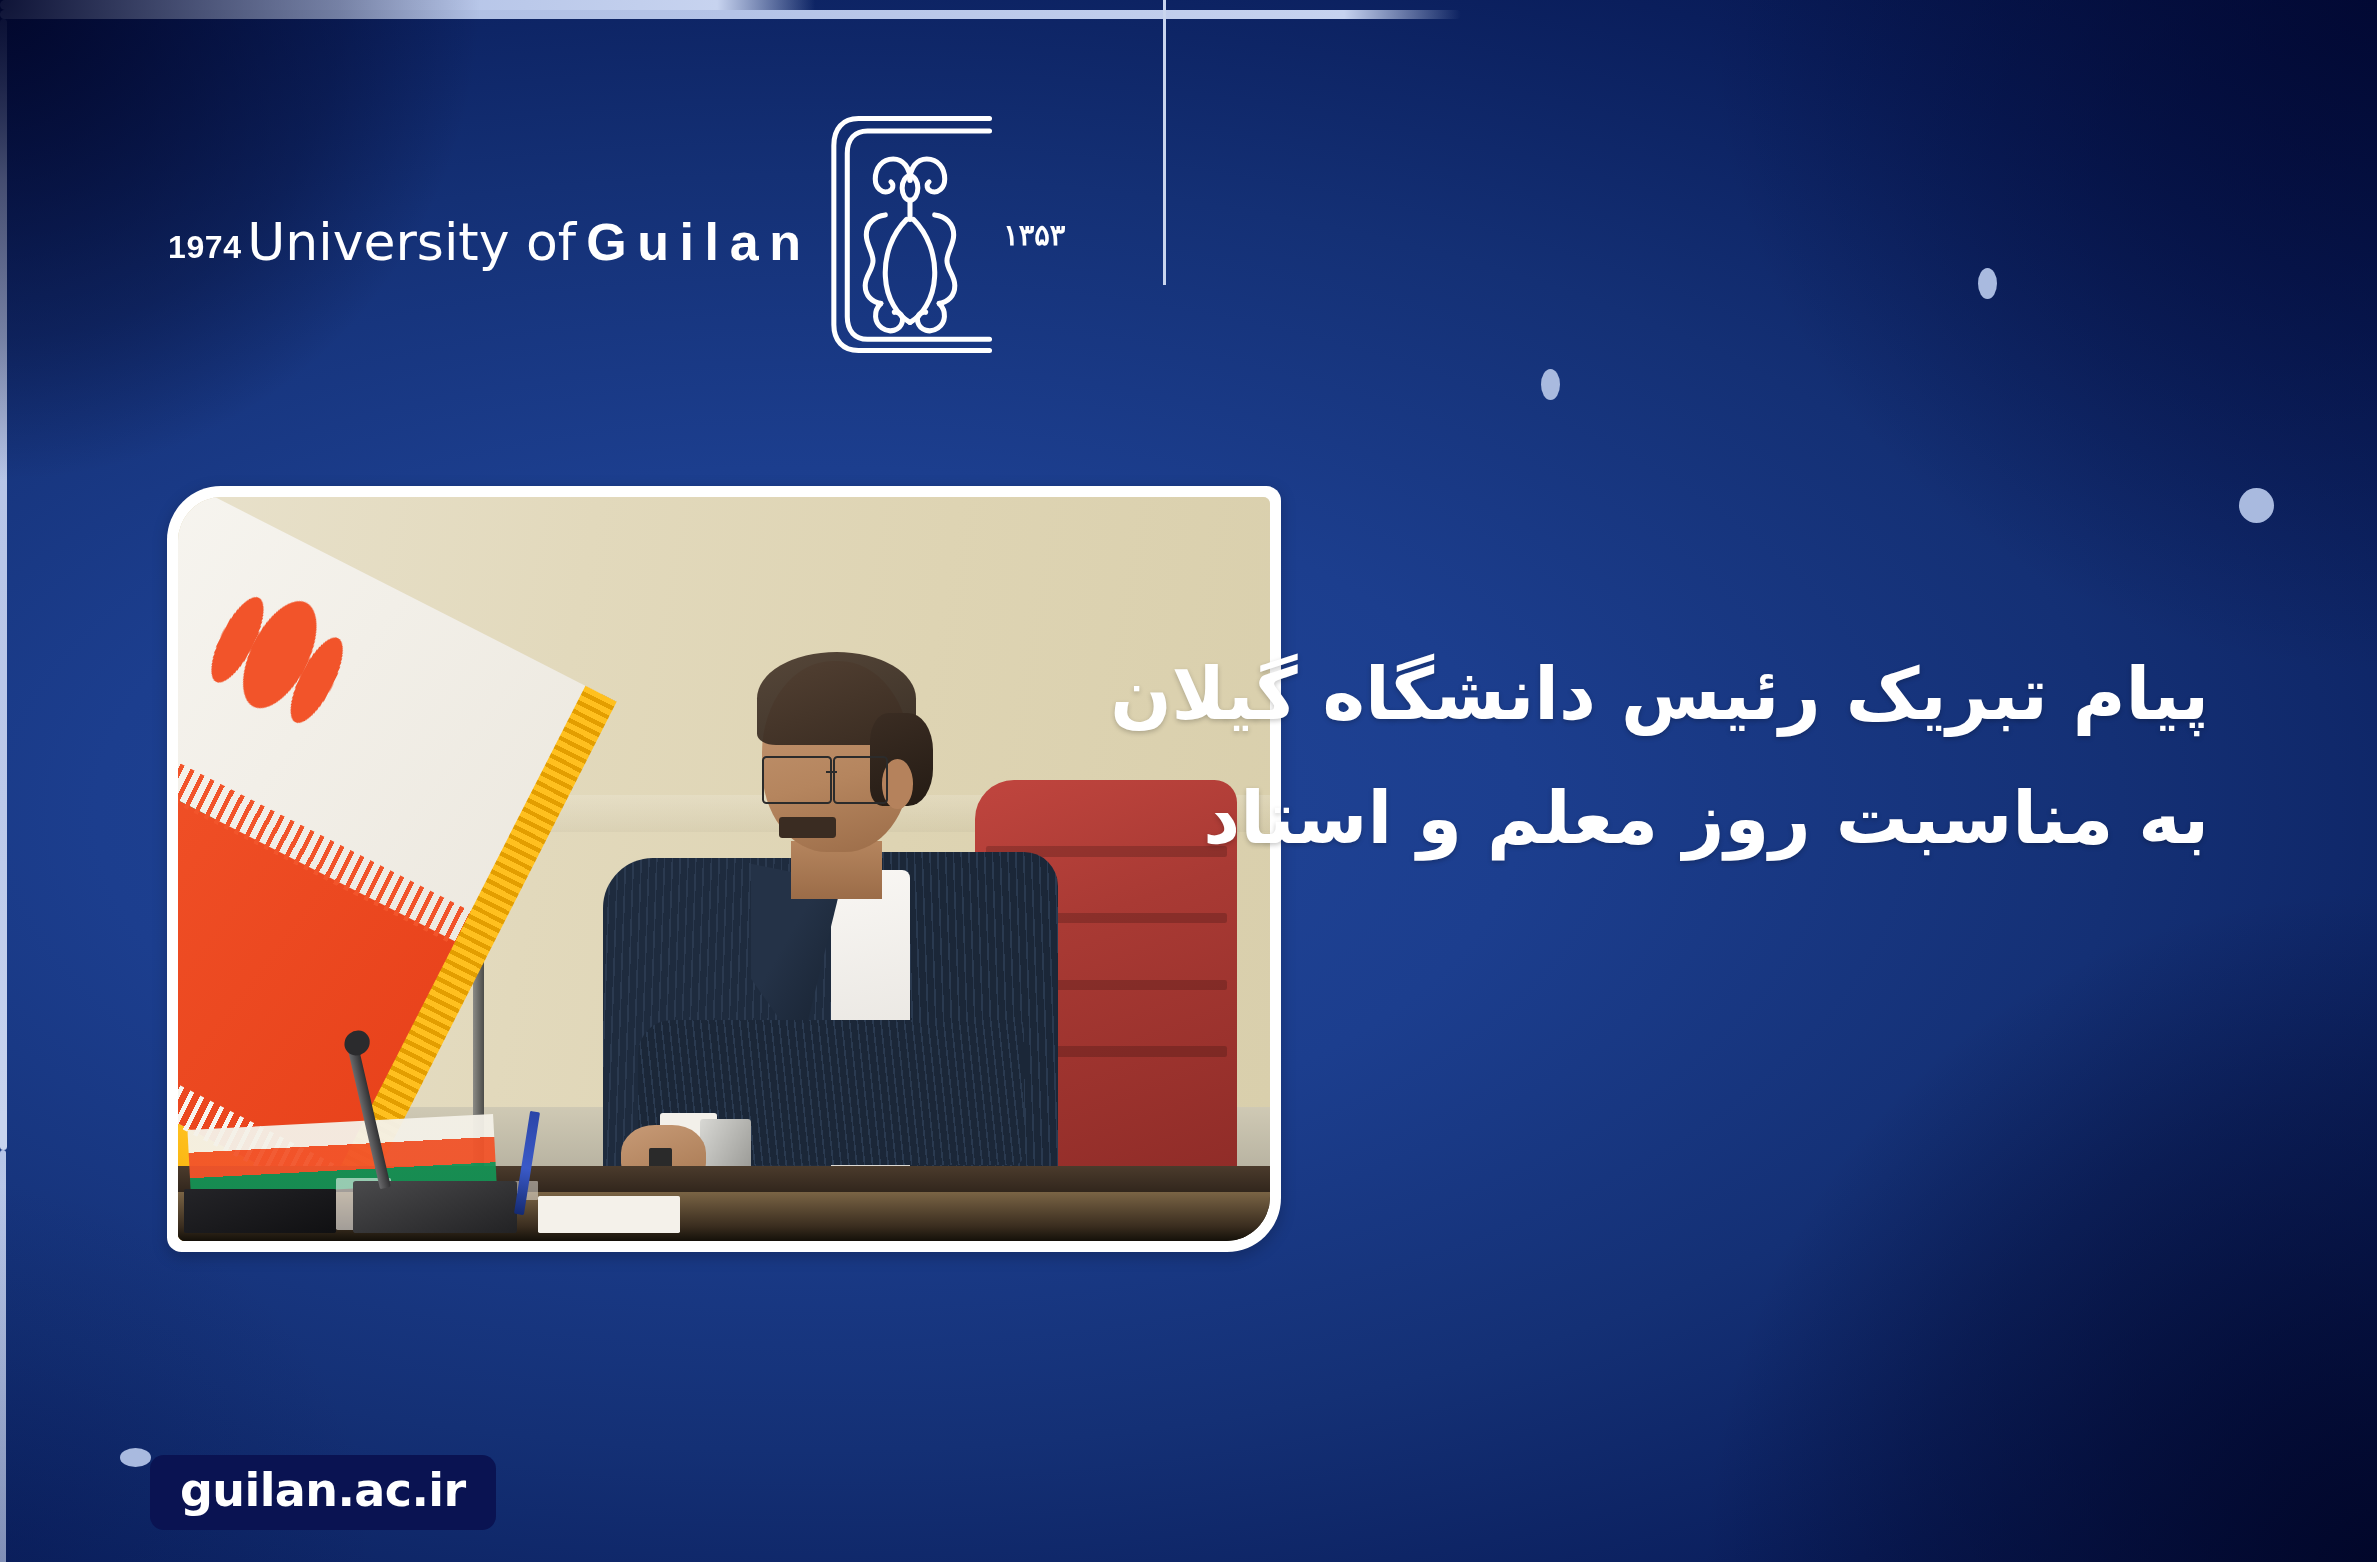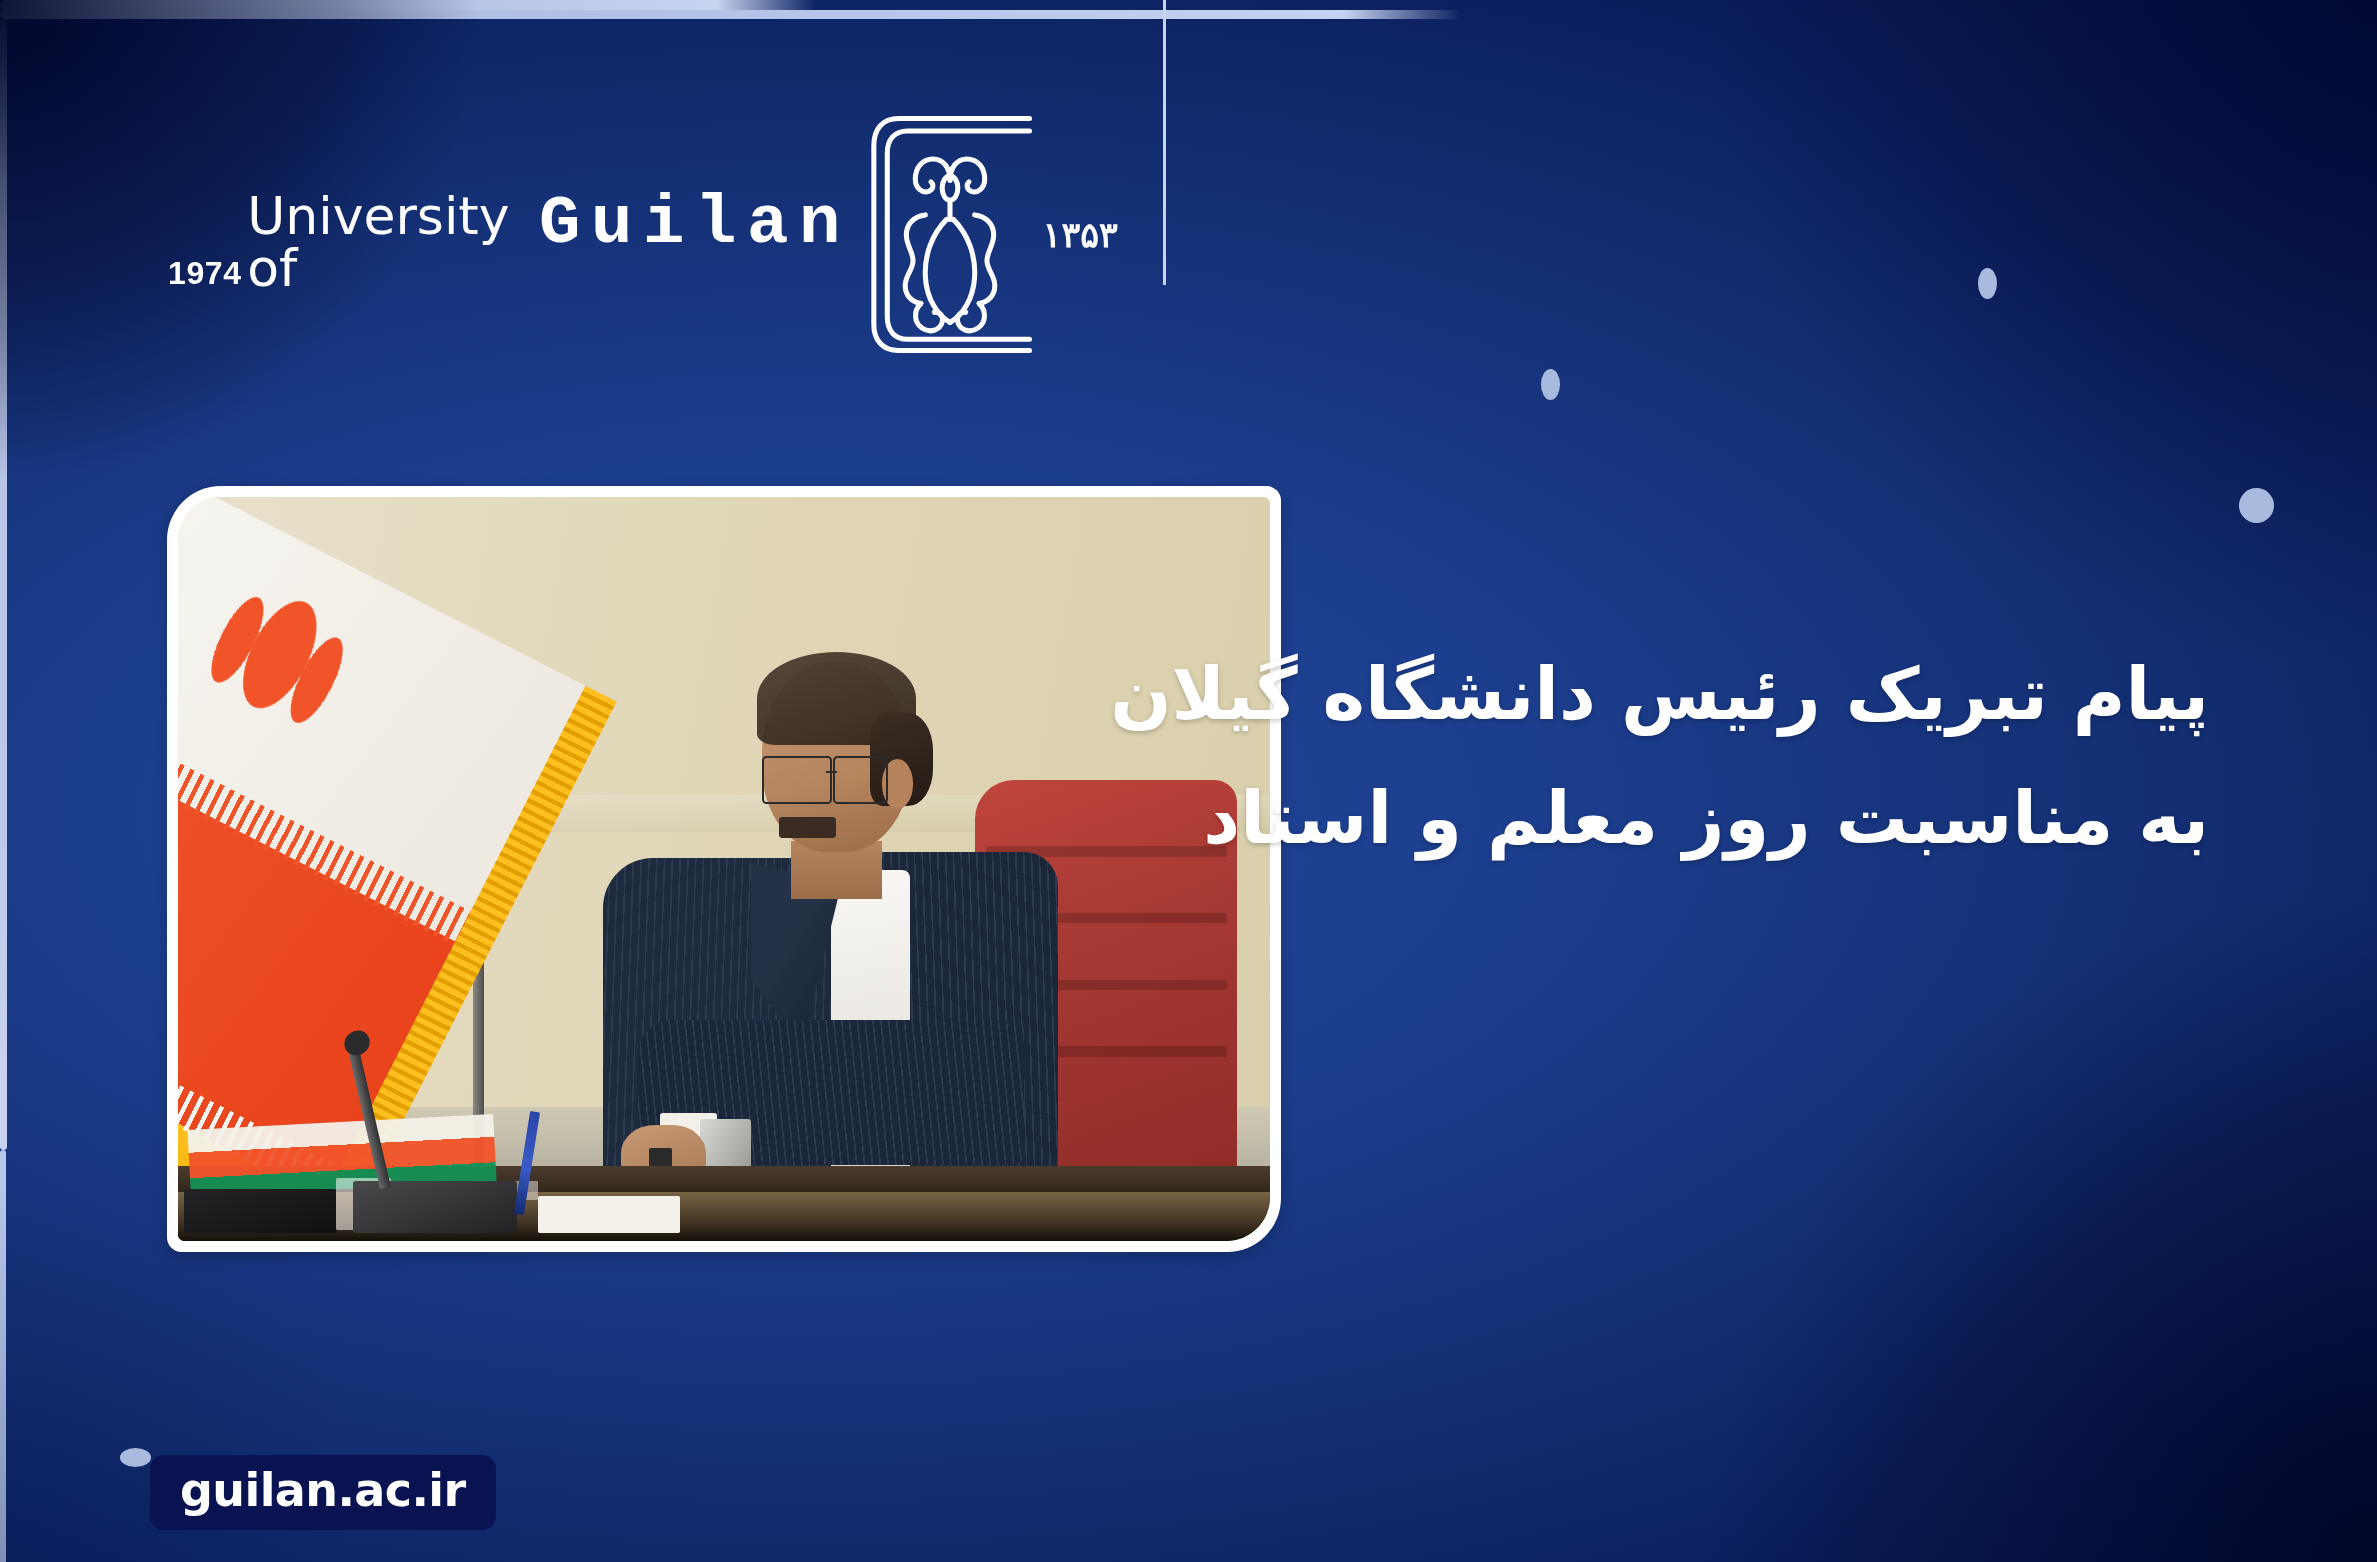--- a/index.html
+++ b/index.html
@@ -76,31 +76,31 @@
     font-size: 32px; font-weight: bold; letter-spacing: 0.6px;
     margin-bottom: 10px; margin-right: 5.6px;
     font-family: "Liberation Sans", sans-serif;
   }
   #logo-univ {
     font-size: 52px; font-weight: 400; letter-spacing: 0px;
     font-family: "DejaVu Sans", sans-serif;
     margin-bottom: 4.5px;
   }
   #logo-guilan {
-    font-size: 69px; font-weight: bold; letter-spacing: 10.6px;
-    font-family: Liberation Mono, monospace;
+    font-size: 52px; font-weight: bold; letter-spacing: 10.6px;
+    font-family: Liberation Sans, sans-serif;
     margin-left: 10px;
   }
   #logo-emblem { margin: 0 9px 0 14.6px; flex: 0 0 auto; }
   #logo-fa {
     display: flex; flex-direction: column; align-items: flex-end;
     color: #ffffff; padding-bottom: 3.4px;
   }
   #logo-fa-year {
-    font-size: 35px; font-weight: bold; direction: rtl;
+    font-size: 29px; font-weight: bold; direction: rtl;
     font-family: Liberation Sans, sans-serif;
     margin-bottom: -3.4px; margin-right: 2.2px;
   }
   #logo-fa-name {
     font-size: 85px; font-weight: bold; direction: rtl;
     font-family: "DejaVu Sans", sans-serif;
     line-height: 1.25;
     white-space: nowrap;
   }
 

